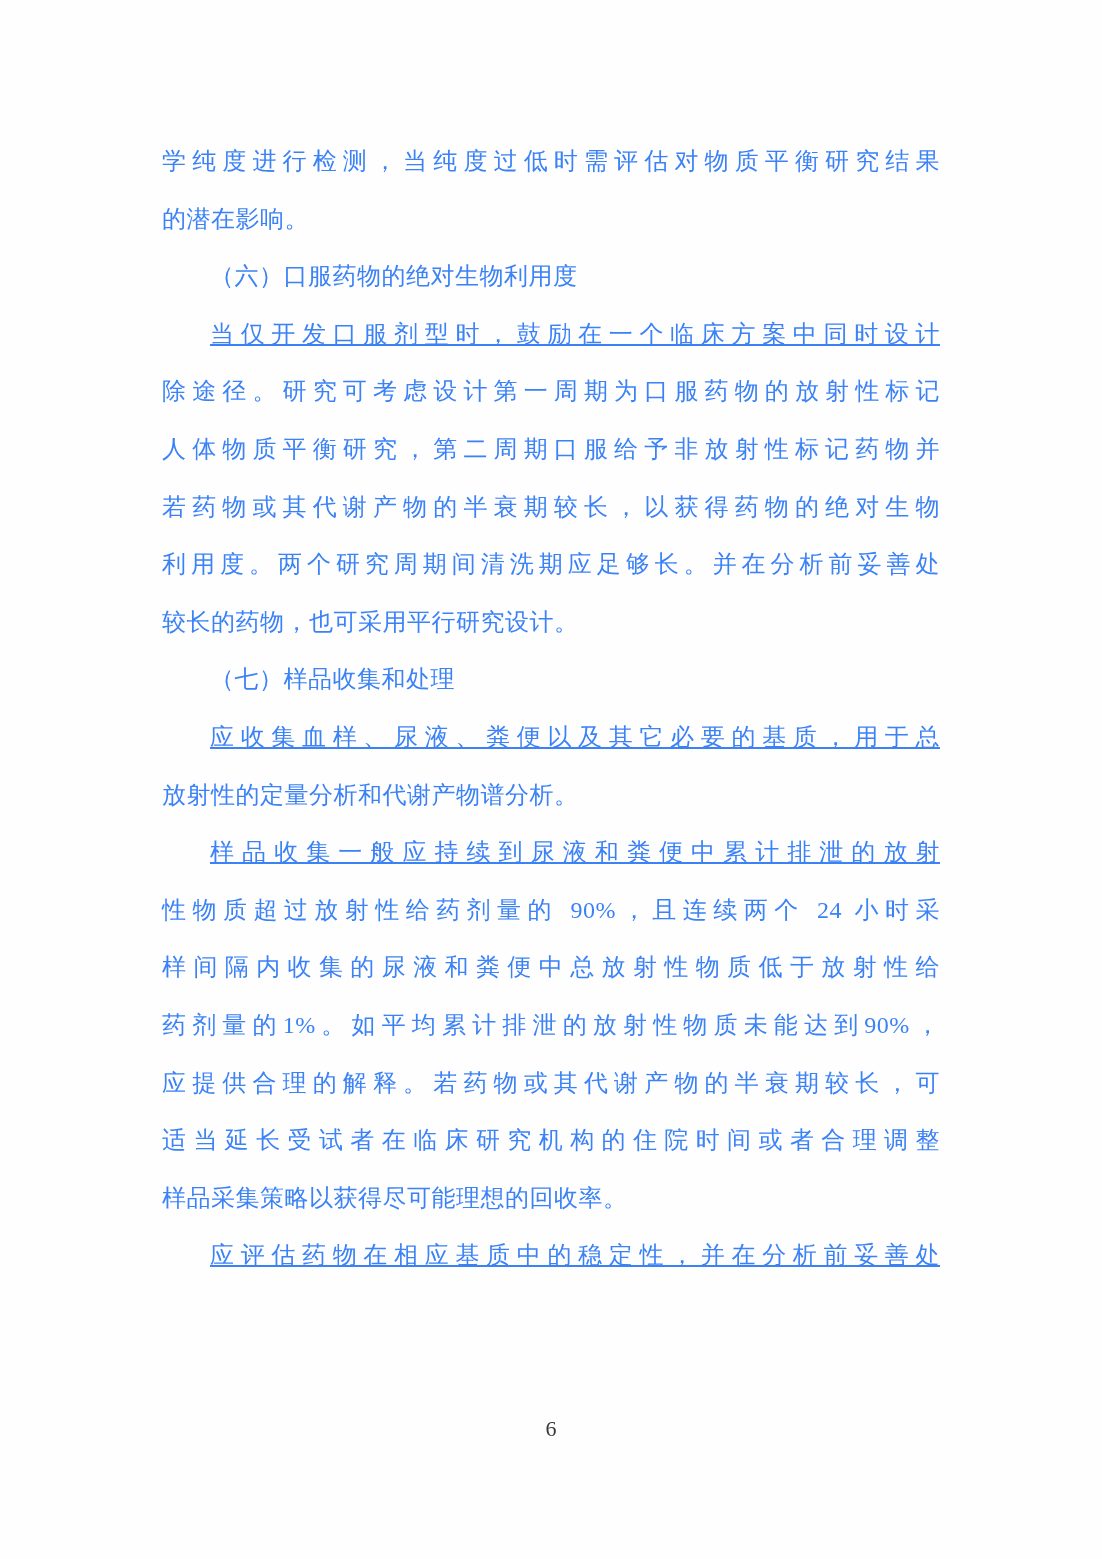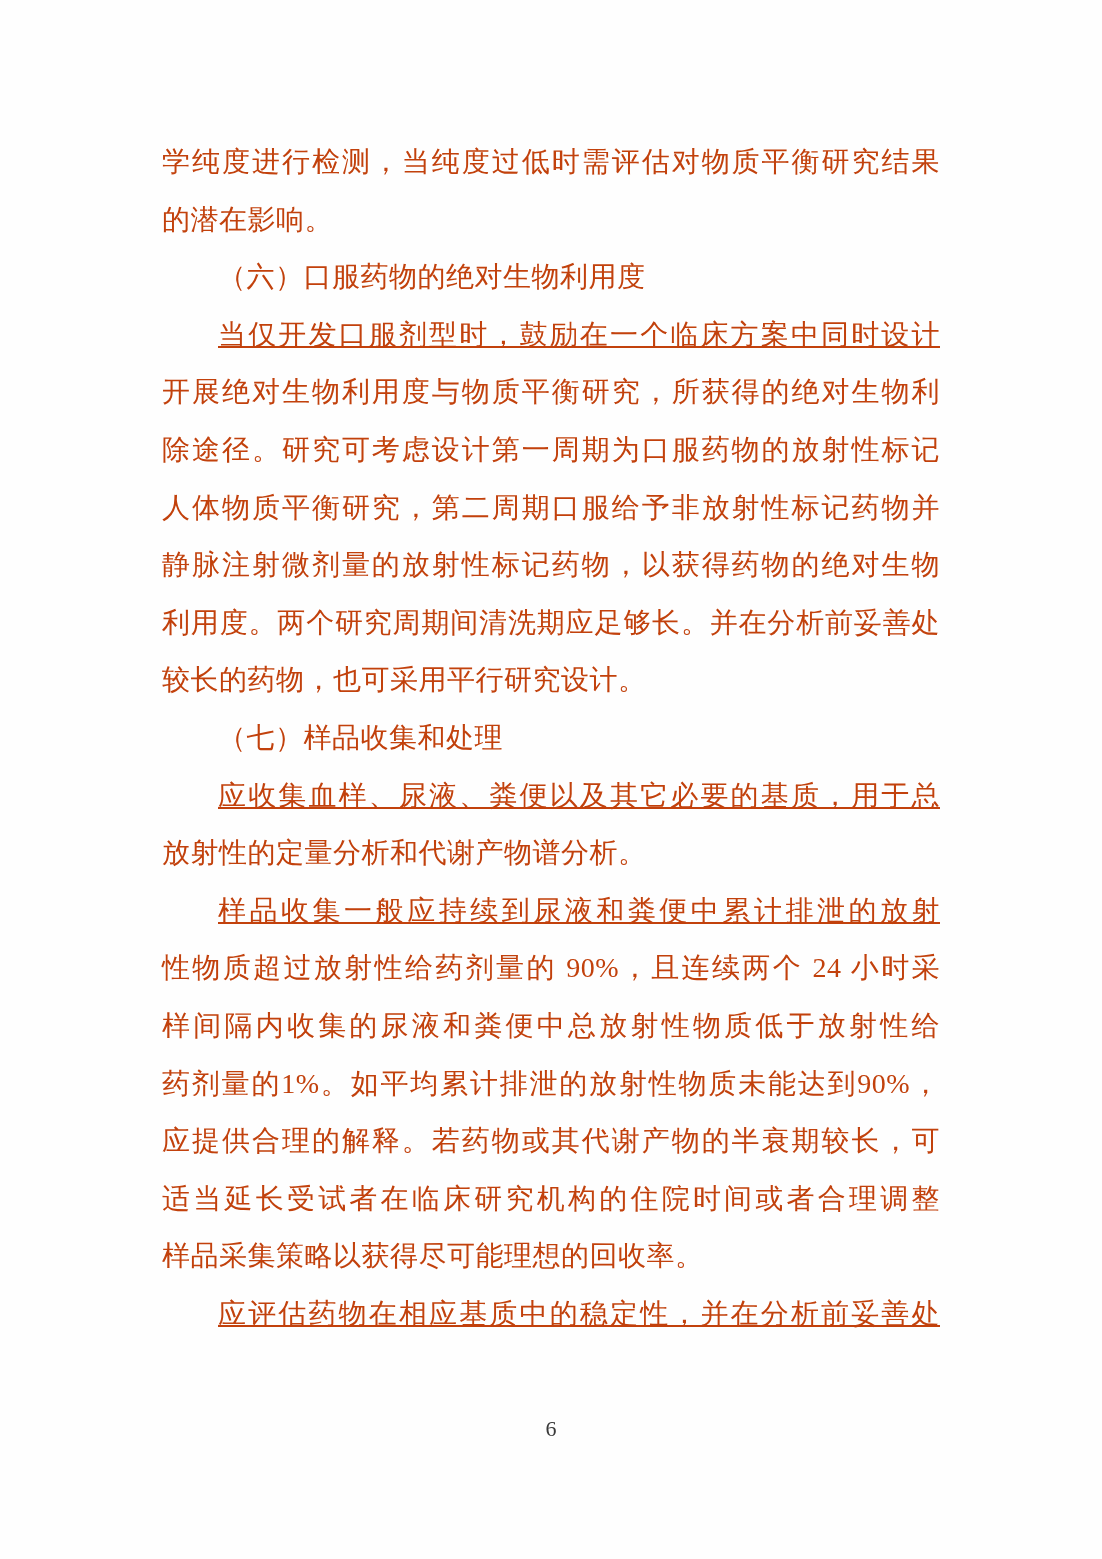--- a/index.html
+++ b/index.html
@@ -15,24 +15,24 @@
     overflow: hidden;
     font-family: "Liberation Serif", "DejaVu Serif", serif;
   }
   .doc-body {
     position: absolute;
     left: 162px;
     top: 133px;
     width: 778px;
   }
   .line {
-    font-size: 28px;
+    font-size: 24px;
     line-height: 57.6px;
     height: 57.6px;
-    color: #c2410c;
+    color: #3b82f6;
     letter-spacing: 0.5px;
     text-align: justify;
     text-align-last: justify;
     text-justify: inter-character;
     white-space: nowrap;
     overflow: visible;
   }
   .line.end {
     text-align: center;
     text-align-last: left;
@@ -59,24 +59,23 @@
 </style>
 </head>
 <body>
 
 <div class="page">
   <div class="doc-body">
       <div class="line full">学纯度进行检测，当纯度过低时需评估对物质平衡研究结果</div>
       <div class="line end">的潜在影响。</div>
       <div class="line heading">（六）口服药物的绝对生物利用度</div>
       <div class="line full-indent">当仅开发口服剂型时，鼓励在一个临床方案中同时设计</div>
-      <div class="line full">开展绝对生物利用度与物质平衡研究，所获得的绝对生物利</div>
       <div class="line full">除途径。研究可考虑设计第一周期为口服药物的放射性标记</div>
       <div class="line full">人体物质平衡研究，第二周期口服给予非放射性标记药物并</div>
-      <div class="line full">静脉注射微剂量的放射性标记药物，以获得药物的绝对生物</div>
+      <div class="line full">若药物或其代谢产物的半衰期较长，以获得药物的绝对生物</div>
       <div class="line full">利用度。两个研究周期间清洗期应足够长。并在分析前妥善处</div>
       <div class="line end">较长的药物，也可采用平行研究设计。</div>
       <div class="line heading">（七）样品收集和处理</div>
       <div class="line full-indent">应收集血样、尿液、粪便以及其它必要的基质，用于总</div>
       <div class="line end">放射性的定量分析和代谢产物谱分析。</div>
       <div class="line full-indent">样品收集一般应持续到尿液和粪便中累计排泄的放射</div>
       <div class="line full">性物质超过放射性给药剂量的 90%，且连续两个 24 小时采</div>
       <div class="line full">样间隔内收集的尿液和粪便中总放射性物质低于放射性给</div>
       <div class="line full">药剂量的1%。如平均累计排泄的放射性物质未能达到90%，</div>
       <div class="line full">应提供合理的解释。若药物或其代谢产物的半衰期较长，可</div>

